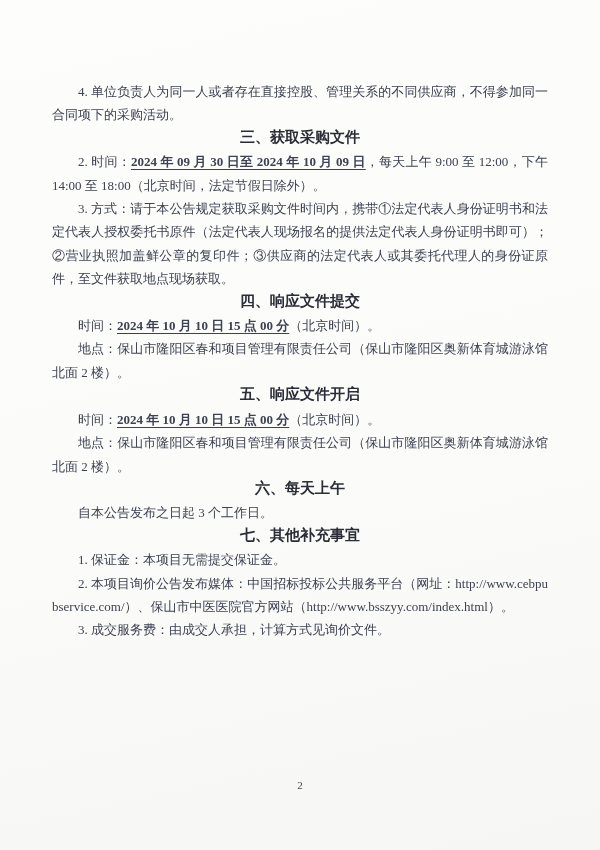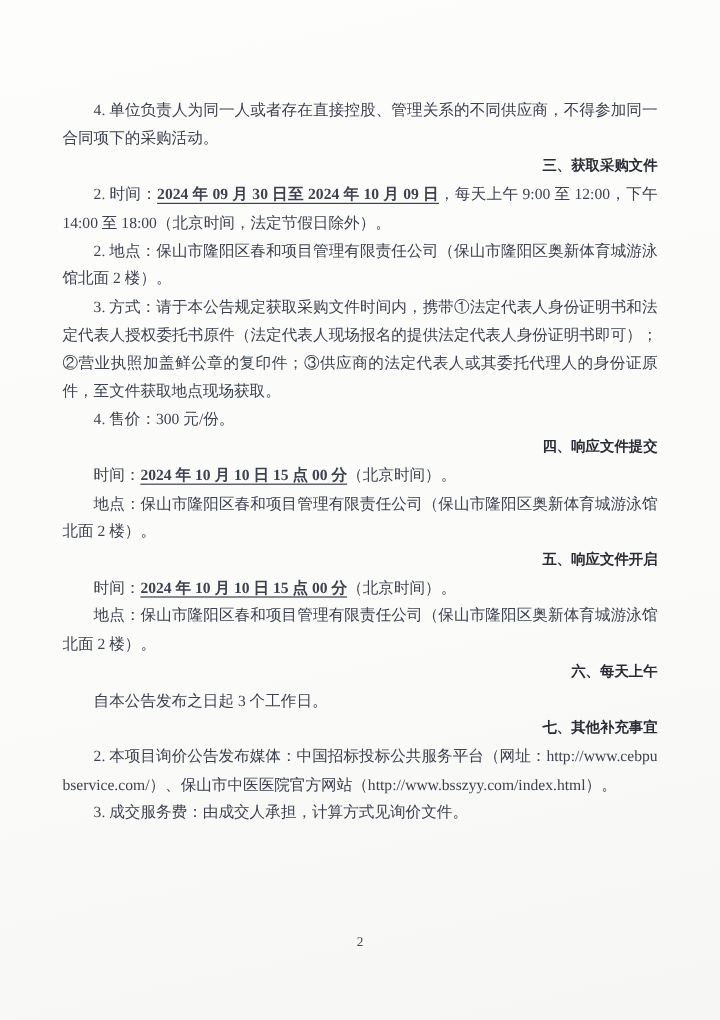--- a/index.html
+++ b/index.html
@@ -23,27 +23,27 @@
     line-height: 23.4px;
     color: #3d4250;
     text-align: justify;
   }
   p.para {
     margin: 0;
     text-indent: 2em;
   }
   h2.heading {
     margin: 0;
-    font-size: 12px;
+    font-size: 15px;
     line-height: 23.4px;
     font-weight: 700;
     color: #2a2d36;
-    text-align: right;
+    text-align: center;
     text-indent: 0;
-    font-family: Liberation Sans, sans-serif;
+    font-family: Liberation Mono, monospace;
   }
   .u {
     text-decoration: underline;
     text-decoration-thickness: 1px;
     text-underline-offset: 3px;
     font-weight: bold;
   }
   .break-url { word-break: break-all; }
   .page-num {
     position: absolute;
@@ -57,35 +57,34 @@
 </head>
 <body>
 
 <div class="paper">
   <div class="content">
 
     <p class="para">4. 单位负责人为同一人或者存在直接控股、管理关系的不同供应商，不得参加同一合同项下的采购活动。</p>
 
     <h2 class="heading">三、获取采购文件</h2>
     <p class="para"><span>2. 时间：</span><span class="u">2024 年 09 月 30 日至 2024 年 10 月 09 日</span><span>，每天上午 9:00 至 12:00，下午 14:00 至 18:00（北京时间，法定节假日除外）。</span></p>
-    <p class="para">2. 地点：保山市隆阳区春和项目管理有限责任公司（保山市隆阳区奥新体育城游泳馆北面 2 楼）。</p>
     <p class="para">3. 方式：请于本公告规定获取采购文件时间内，携带①法定代表人身份证明书和法定代表人授权委托书原件（法定代表人现场报名的提供法定代表人身份证明书即可）；②营业执照加盖鲜公章的复印件；③供应商的法定代表人或其委托代理人的身份证原件，至文件获取地点现场获取。</p>
-    <p class="para">4. 售价：300 元/份。</p>
 
     <h2 class="heading">四、响应文件提交</h2>
     <p class="para"><span>时间：</span><span class="u">2024 年 10 月 10 日 15 点 00 分</span><span>（北京时间）。</span></p>
     <p class="para">地点：保山市隆阳区春和项目管理有限责任公司（保山市隆阳区奥新体育城游泳馆北面 2 楼）。</p>
 
     <h2 class="heading">五、响应文件开启</h2>
     <p class="para"><span>时间：</span><span class="u">2024 年 10 月 10 日 15 点 00 分</span><span>（北京时间）。</span></p>
     <p class="para">地点：保山市隆阳区春和项目管理有限责任公司（保山市隆阳区奥新体育城游泳馆北面 2 楼）。</p>
 
     <h2 class="heading">六、每天上午</h2>
     <p class="para">自本公告发布之日起 3 个工作日。</p>
 
     <h2 class="heading">七、其他补充事宜</h2>
+    <p class="para">1. 保证金：本项目无需提交保证金。</p>
     <p class="para break-url">2. 本项目询价公告发布媒体：中国招标投标公共服务平台（网址：http://www.cebpubservice.com/）、保山市中医医院官方网站（http://www.bsszyy.com/index.html）。</p>
     <p class="para">3. 成交服务费：由成交人承担，计算方式见询价文件。</p>
 
   </div>
 
   <div class="page-num">2</div>
 </div>
 
 </body></html>

